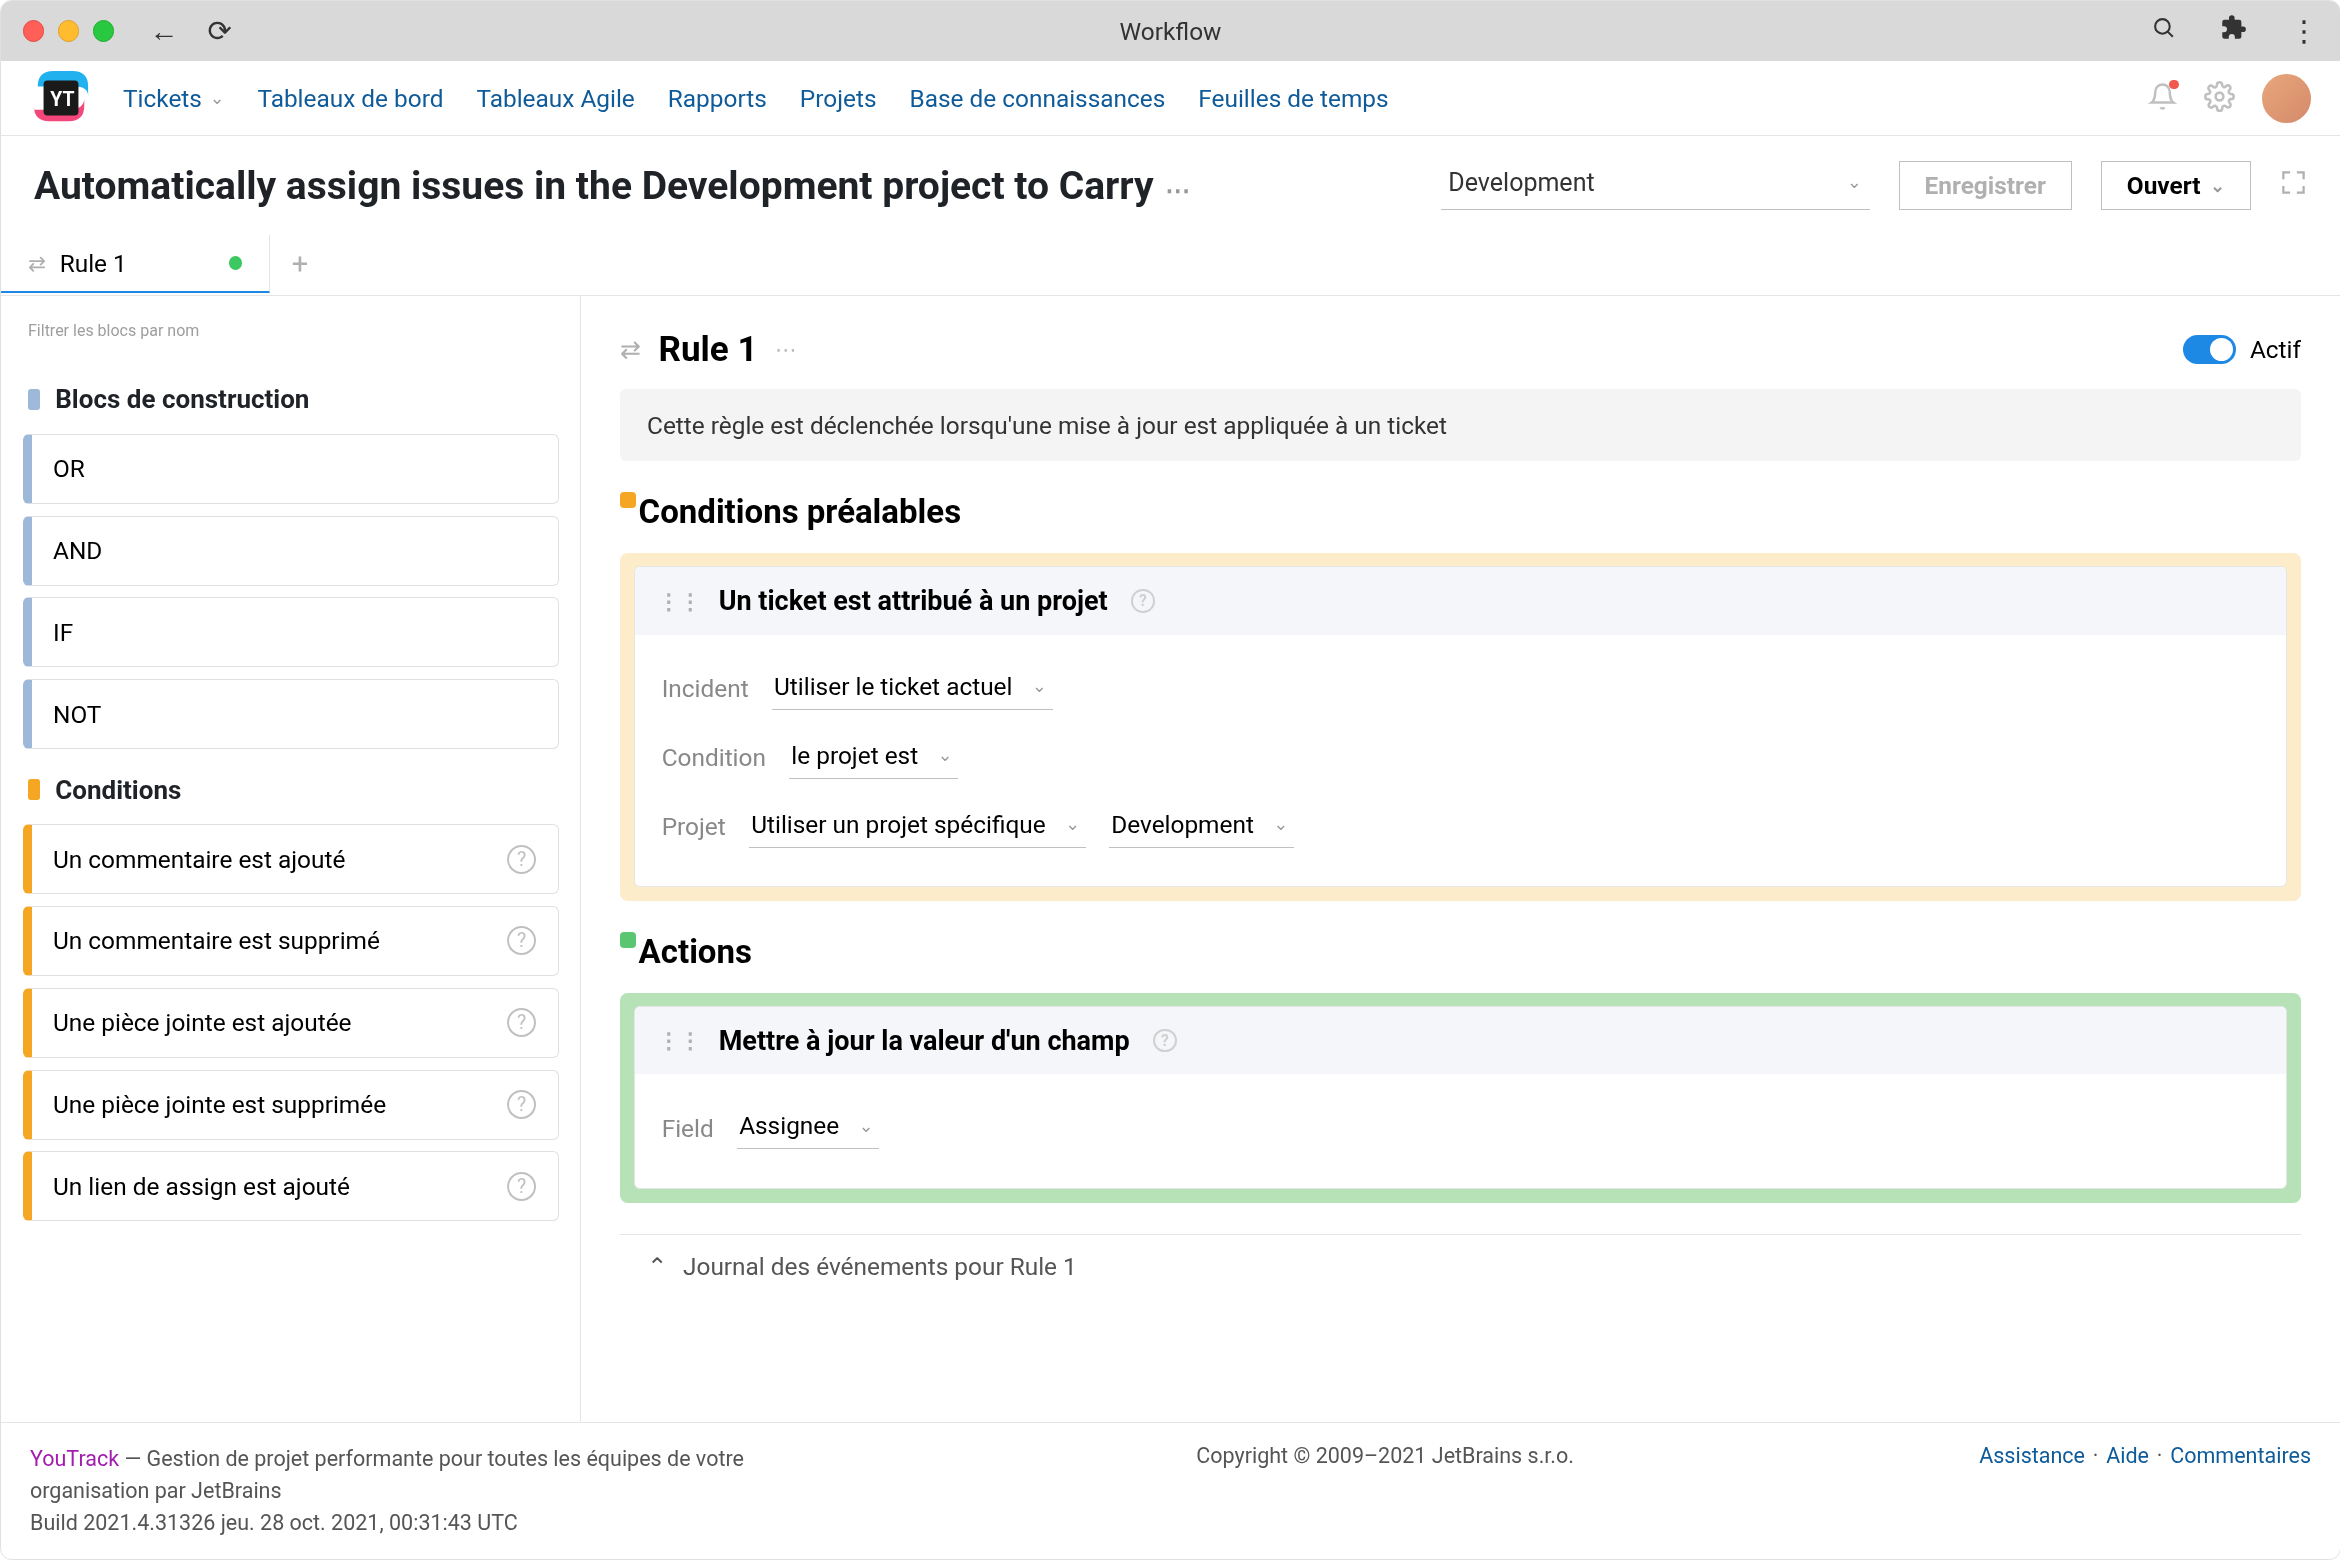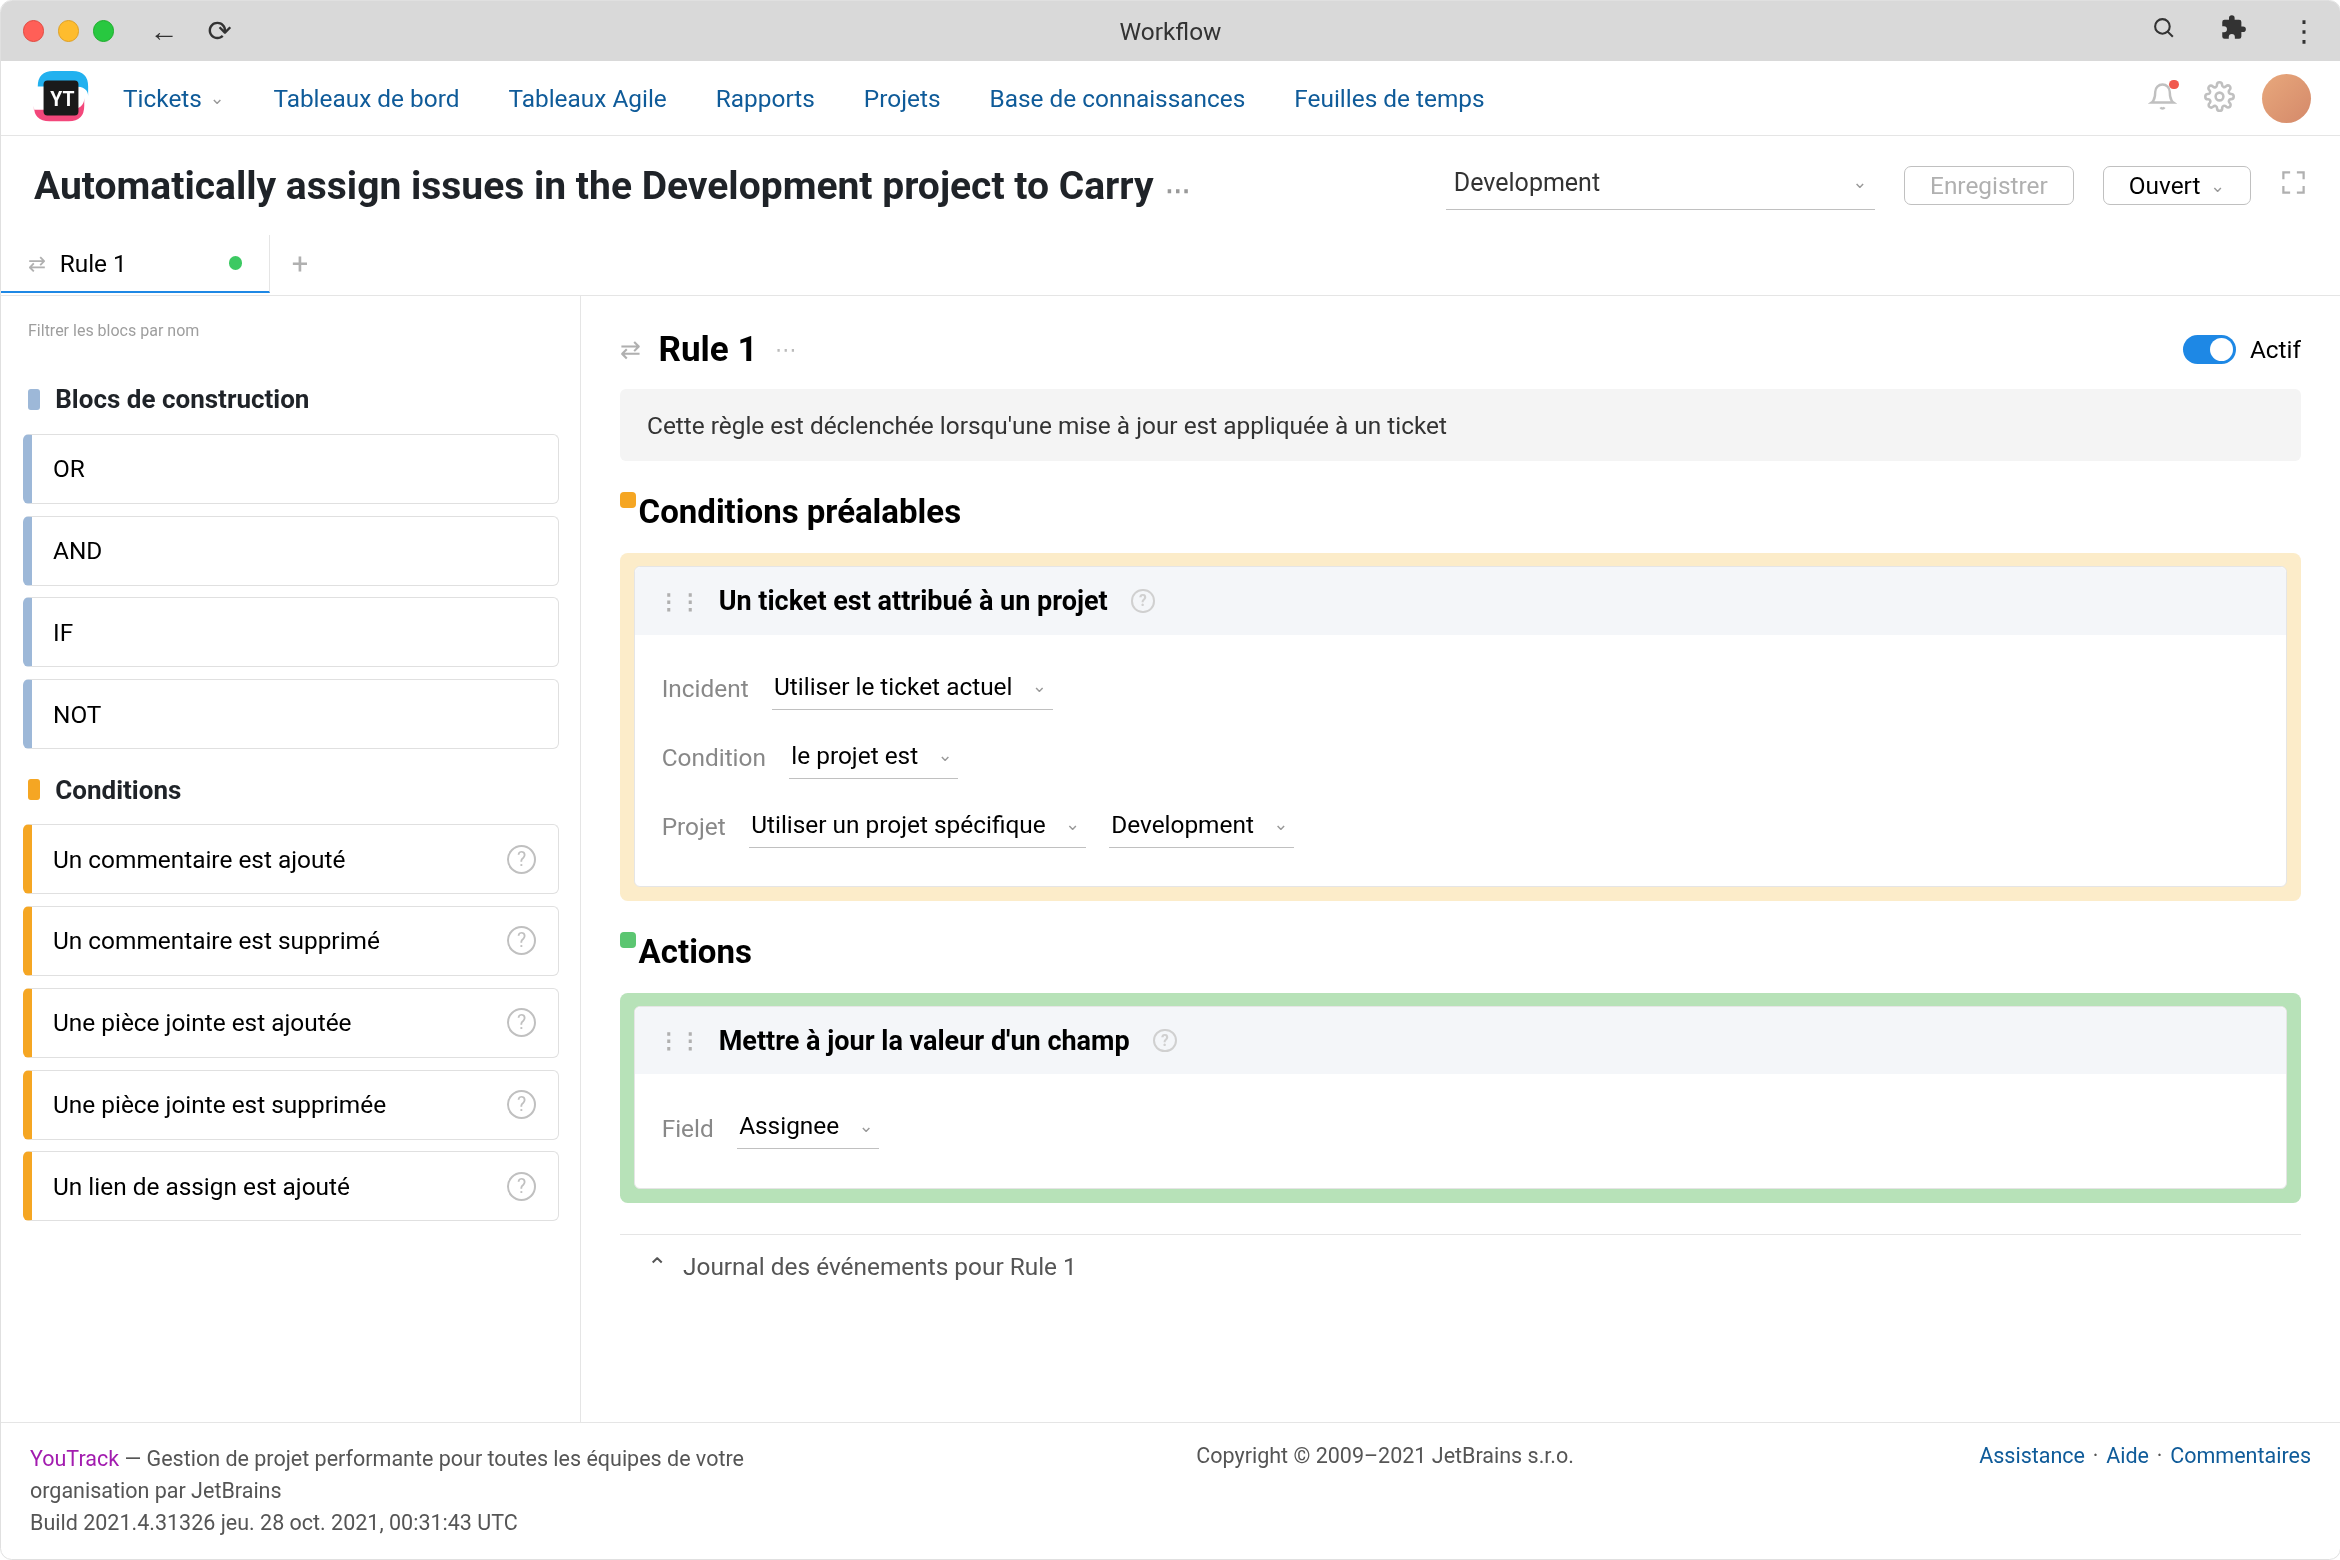--- a/index.html
+++ b/index.html
@@ -16,35 +16,35 @@
 .nav-arrows { display: flex; gap: 29px; margin-left: 35px; }
 .nav-arrow { color: #333; font-size: 29px; cursor: pointer; }
 .tb-title { position: absolute; left: 50%; transform: translateX(-50%); font-size: 24.4px; color: #333; }
 .tb-right { margin-left: auto; display: flex; gap: 43px; align-items: center; color: #333; }
 .tb-icon { font-size: 29px; cursor: pointer; }
 
 
 .topnav { height: 75px; border-bottom: 1px solid #e5e5e5; display: flex; align-items: center; padding: 0 29px; }
 .logo { width: 62px; height: 62px; margin-right: 31px; display: flex; align-items: center; justify-content: center; }
 .logo svg { width: 62px; height: 62px; }
-.nav-links { display: flex; gap: 49px; align-items: center; }
+.nav-links { display: flex; gap: 33px; align-items: center; }
 .nav-link { color: #0f5b99; font-size: 24.4px; cursor: pointer; display: flex; align-items: center; gap: 7.8px; }
 .nav-chevron { color: #999; font-size: 17.6px; }
 .topnav-right { margin-left: auto; display: flex; gap: 27px; align-items: center; }
 .bell-wrap { position: relative; cursor: pointer; color: #c0c0c0; }
 .bell-wrap::after { content: ""; position: absolute; top: -2px; right: -2px; width: 9.8px; height: 9.8px; background: #f1594e; border-radius: 50%; }
 .gear-icon { color: #c0c0c0; cursor: pointer; }
 .avatar { width: 49px; height: 49px; border-radius: 50%; background: linear-gradient(135deg, #e8a87c, #d4896a); }
 
 
 .header-row { display: flex; align-items: center; padding: 25px 33px 0 33px; gap: 29px; }
 .page-title { font-size: 39px; font-weight: 700; color: #1f2328; flex: 1; }
 .more-dots { color: #999; font-size: 25px; cursor: pointer; margin-left: 11.7px; }
 .proj-select { width: 429px; height: 49px; border: none; border-bottom: 1px solid #c0c0c0; font-size: 25px; color: #333; display: flex; align-items: center; justify-content: space-between; padding: 0 7.8px 5.9px 7.8px; cursor: pointer; }
-.btn { height: 39px; padding: 0 25px; border-radius: 7px; font-size: 24.4px; display: flex; align-items: center; gap: 9.8px; cursor: pointer; border: 1px solid #c0c0c0; background: #fff; }
+.btn { height: 49px; padding: 0 25px; border-radius: 0; font-size: 24.4px; display: flex; align-items: center; gap: 9.8px; cursor: pointer; border: 1px solid #c0c0c0; background: #fff; font-weight: bold; }
 .btn-disabled { color: #b0b0b0; cursor: not-allowed; }
 .expand-icon { color: #b0b0b0; font-size: 27px; cursor: pointer; }
 
 
 .tabstrip { display: flex; border-bottom: 1px solid #e5e5e5; margin-top: 23.4px; align-items: center; }
 .tab { padding: 13.7px 27px; display: flex; align-items: center; gap: 13.7px; font-size: 24.4px; border-right: 1px solid #e5e5e5; border-bottom: 2px solid #1e88e5; cursor: pointer; }
 .tab-icon { color: #b0b0b0; font-size: 21.5px; }
 .tab-dot { width: 13.7px; height: 13.7px; border-radius: 50%; background: #3cc962; margin-left: 88px; }
 .tab-add { padding: 13.7px 21.5px; color: #b0b0b0; font-size: 29px; cursor: pointer; }
 

